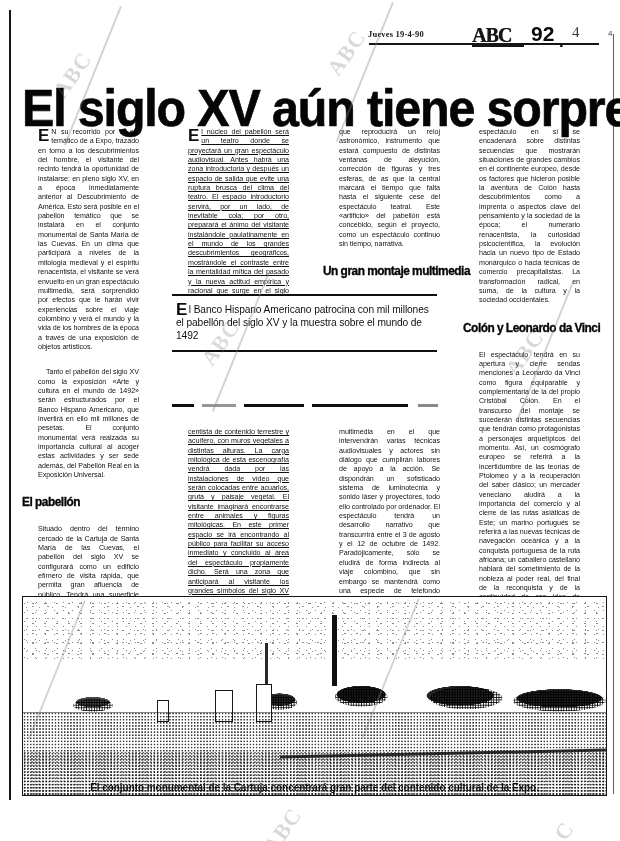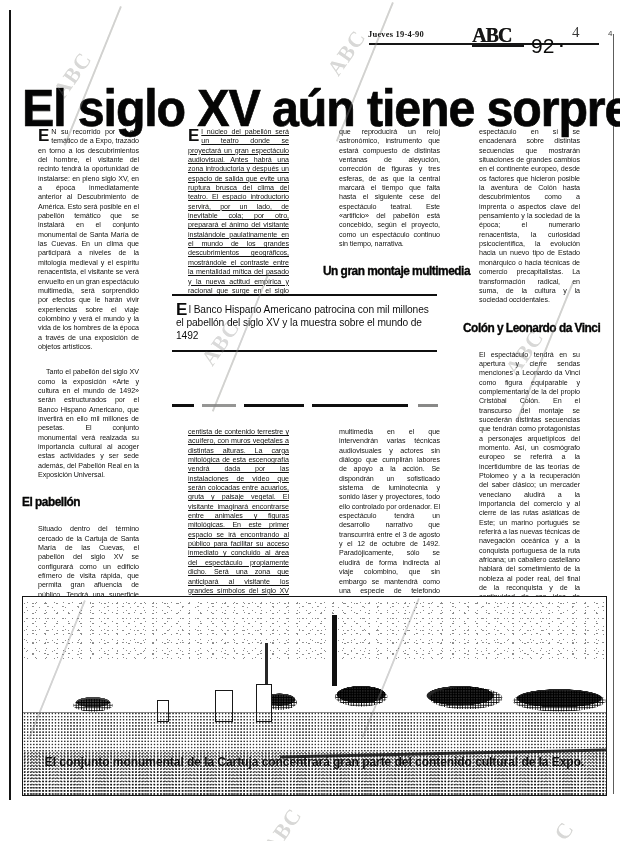--- a/index.html
+++ b/index.html
@@ -71,24 +71,23 @@
   .abc-logo .abc-under {
     display: block;
     width: 52px; height: 2px;
     background: #1b1b1b;
     margin-top: -2px;
   }
   .page-no {
     position: absolute;
     left: 531px; top: -4px;
     font-family: "Liberation Sans", sans-serif;
-    font-weight: 400;
+    font-weight: 700;
     font-size: 21px;
     color: #111;
-    margin-top: 12px;
   }
   .page-dot {
     position: absolute;
     left: 559px; top: 6px;
     font-size: 17px; font-weight: 700;
     color: #111;
   }
   .page-sub {
     position: absolute;
     left: 572px; top: -2px;
@@ -299,26 +298,26 @@
     transform: rotate(-1.2deg);
   }
   .horizon {
     position: absolute; left: 0; right: 0; top: 58%;
     height: 1.5px; background: #1b1b1b; opacity: .5;
   }
 
   
   .caption {
     position: absolute;
-    left: 22px; top: 755px;
+    left: 22px; top: 782px;
     width: 585px;
     text-align: center;
     font-family: "Liberation Sans", sans-serif;
     font-weight: 700;
-    font-size: 12px;
+    font-size: 10px;
     color: #141414;
     letter-spacing: -0.05px;
   }
 
   
   .wm {
     position: absolute;
     font-family: "Liberation Serif", serif;
     font-weight: 700;
     color: rgba(120,120,120,0.30);

